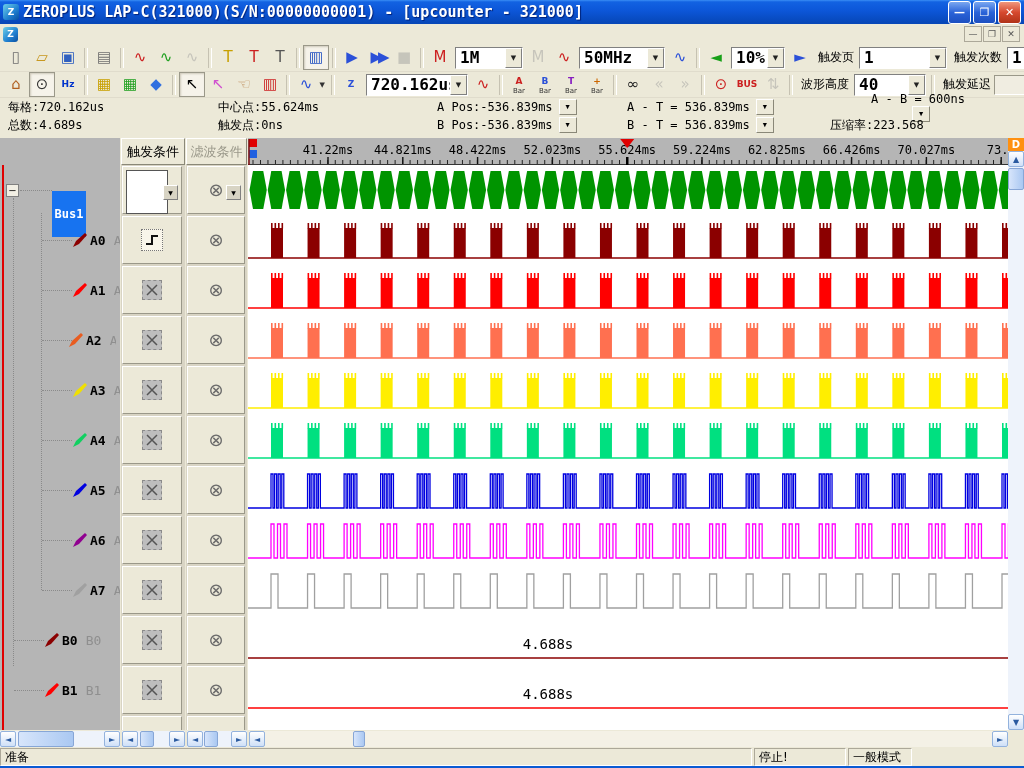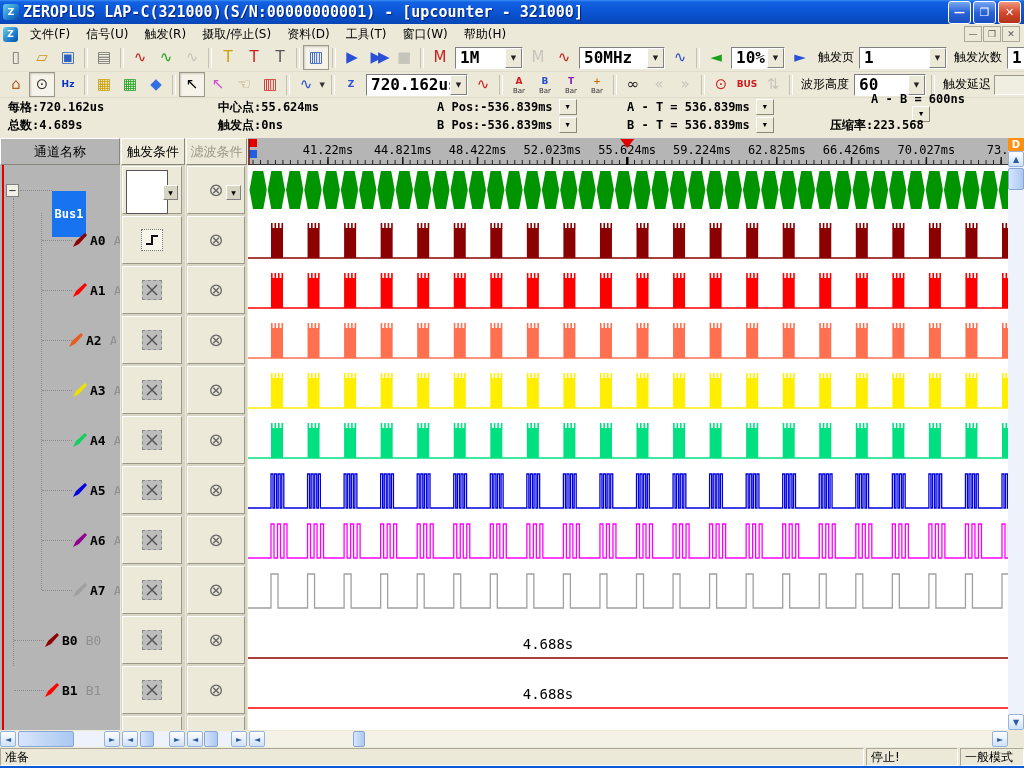--- a/index.html
+++ b/index.html
@@ -47,21 +47,21 @@
     display:flex;align-items:center;flex:none;margin:0 2px;}
   .combo .val{flex:1;padding:0 4px;font-weight:bold;font-size:16px;white-space:nowrap;overflow:hidden;
     font-family:"DejaVu Sans Mono","Liberation Mono",monospace;}
   .combo .cbtn{width:15px;height:18px;background:#ece9d8;border:1px solid;border-color:#fff #808080 #808080 #fff;
     font-size:7px;color:#222;display:flex;align-items:center;justify-content:center;flex:none;}
   .tb-field{height:18px;border:1px solid;border-color:#9a9889 #fff #fff #9a9889;background:#f0ede1;
     color:#a8a494;font-weight:bold;display:flex;align-items:center;justify-content:center;flex:none;
     font-family:"DejaVu Sans Mono","Liberation Mono",monospace;}
   
   #infobar{position:absolute;left:0;top:98px;width:880px;height:36px;background:#ece9d8;
-    border-bottom:2px groove #fff;font-family:"DejaVu Sans Mono","Liberation Mono",monospace;font-size:12px;font-weight:bold;}
+    border-bottom:2px groove #fff;font-family:"DejaVu Sans Mono","Liberation Mono",monospace;font-size:12px;}
   .info-row{display:flex;height:18px;align-items:center;}
   .info-cell{display:flex;align-items:center;padding-left:8px;box-sizing:border-box;white-space:nowrap;overflow:hidden;flex:none;}
   .info-dd{width:16px;height:14px;margin-left:6px;background:#ece9d8;border:1px solid;
     border-color:#fff #8a8878 #8a8878 #fff;font-size:7px;display:flex;align-items:center;justify-content:center;flex:none;}
   
   #main{position:absolute;left:0;top:134px;width:1024px;height:596px;background:#ece9d8;overflow:hidden;}
   .colhdr{position:absolute;top:4px;height:27px;box-sizing:border-box;border:1px solid;
     border-color:#fff #8a8878 #8a8878 #fff;display:flex;align-items:center;justify-content:center;
     font-size:13px;background:#ece9d8;}
   #name-col{position:absolute;left:0;top:4px;width:120px;height:592px;background:#b5b5b5;overflow:hidden;}
@@ -97,21 +97,21 @@
     background:linear-gradient(180deg,#fff,#cfe0f8);color:#2a5aa0;font-size:8px;
     display:flex;align-items:center;justify-content:center;}
   .sb-thumb{position:absolute;box-sizing:border-box;border:1px solid #87a6d6;border-radius:2px;
     background:linear-gradient(90deg,#d7e5fb,#aac8f2);}
   #hscroll-row{position:absolute;left:0;top:730px;width:1024px;height:18px;background:#ece9d8;}
   .hsb{position:absolute;top:1px;height:16px;background:#eef3fb;}
   .hsb .sb-btn{top:0;}
   .hsb .sb-thumb{top:0;height:16px;}
   #wave-track{background:#f4f1e6;}
   
-  #statusbar{position:absolute;left:0;top:748px;width:1024px;height:18px;background:#ece9d8;display:flex;gap:2px;}
+  #statusbar{position:absolute;left:0;top:748px;width:912px;height:18px;background:#ece9d8;display:flex;gap:2px;}
   .status-cell{border:1px solid;border-color:#aca899 #fff #fff #aca899;display:flex;align-items:center;
     padding:0 4px;box-sizing:border-box;white-space:nowrap;}
   #bottom-edge{position:absolute;left:0;top:766px;width:1024px;height:2px;background:#0a5bd3;}
   svg text{font-family:"DejaVu Sans Mono","Liberation Mono",monospace;}
 </style>
 </head>
 <body>
 <div id="app">
 
 <div class="titlebar">
@@ -125,30 +125,20 @@
           <span>❐</span>
         </div>
     <div class="win-btn close">
           <span>✕</span>
         </div>
   </div>
 </div>
 
 <div class="menubar">
   <div class="app-icon" style="width:15px;height:15px;">Z</div>
-  <div id="menu-items" style="display:flex;">
-        <div class="menu-item">文件(F)</div>
-        <div class="menu-item">信号(U)</div>
-        <div class="menu-item">触发(R)</div>
-        <div class="menu-item">摄取/停止(S)</div>
-        <div class="menu-item">资料(D)</div>
-        <div class="menu-item">工具(T)</div>
-        <div class="menu-item">窗口(W)</div>
-        <div class="menu-item">帮助(H)</div>
-      </div>
   <div class="mdi-btns">
     <div class="mdi-btn">—</div>
     <div class="mdi-btn">❐</div>
     <div class="mdi-btn">✕</div>
   </div>
 </div>
 
 <div class="toolbar" id="toolbar1">
       <div class="tb-btn">
         <span class="glyph" style="color: rgb(112, 112, 112);">▯</span>
@@ -321,21 +311,21 @@
       </div>
       <div class="tb-btn small-glyph">
         <span class="glyph" style="color: rgb(204, 32, 32);">BUS</span>
       </div>
       <div class="tb-btn disabled">
         <span class="glyph" style="color: rgb(153, 153, 153);">⇅</span>
       </div>
       <div class="tb-sep"></div>
       <span class="tb-label">波形高度</span>
       <div class="combo" style="width: 70px;">
-        <span class="val">60</span>
+        <span class="val">40</span>
         <span class="cbtn">▼</span>
       </div>
       <div class="tb-sep"></div>
       <span class="tb-label">触发延迟</span>
       <div class="tb-field" style="width: 90px;">20ns</div>
     </div>
 
 <div id="infobar">
       <div class="info-row">
         <div class="info-cell" style="width: 210px;">
@@ -1329,21 +1319,20 @@
           <g>
             <line x1="0" y1="493" x2="760" y2="493" stroke="#8b0000" stroke-width="1.6"></line>
             <text x="300" y="484" text-anchor="middle" font-size="14" fill="#000">4.688s</text>
           </g>
           <g>
             <line x1="0" y1="543" x2="760" y2="543" stroke="#ff0000" stroke-width="1.6"></line>
             <text x="300" y="534" text-anchor="middle" font-size="14" fill="#000">4.688s</text>
           </g>
         </svg>
       </div>
-  <div class="colhdr" style="left:0;width:120px;background:#b5b5b5;">通道名称</div>
   <div class="colhdr" style="left:121px;width:64px;">触发条件</div>
   <div class="colhdr" style="left:186px;width:61px;color:#9a988a;">滤波条件</div>
   <div id="redline"></div>
   <div id="d-marker">D</div>
 
   <div class="vsb">
     <div class="sb-btn" style="top:0;">
           <span>▲</span>
         </div>
     <div class="sb-thumb" style="top:17px;left:0;width:16px;height:22px;"></div>

